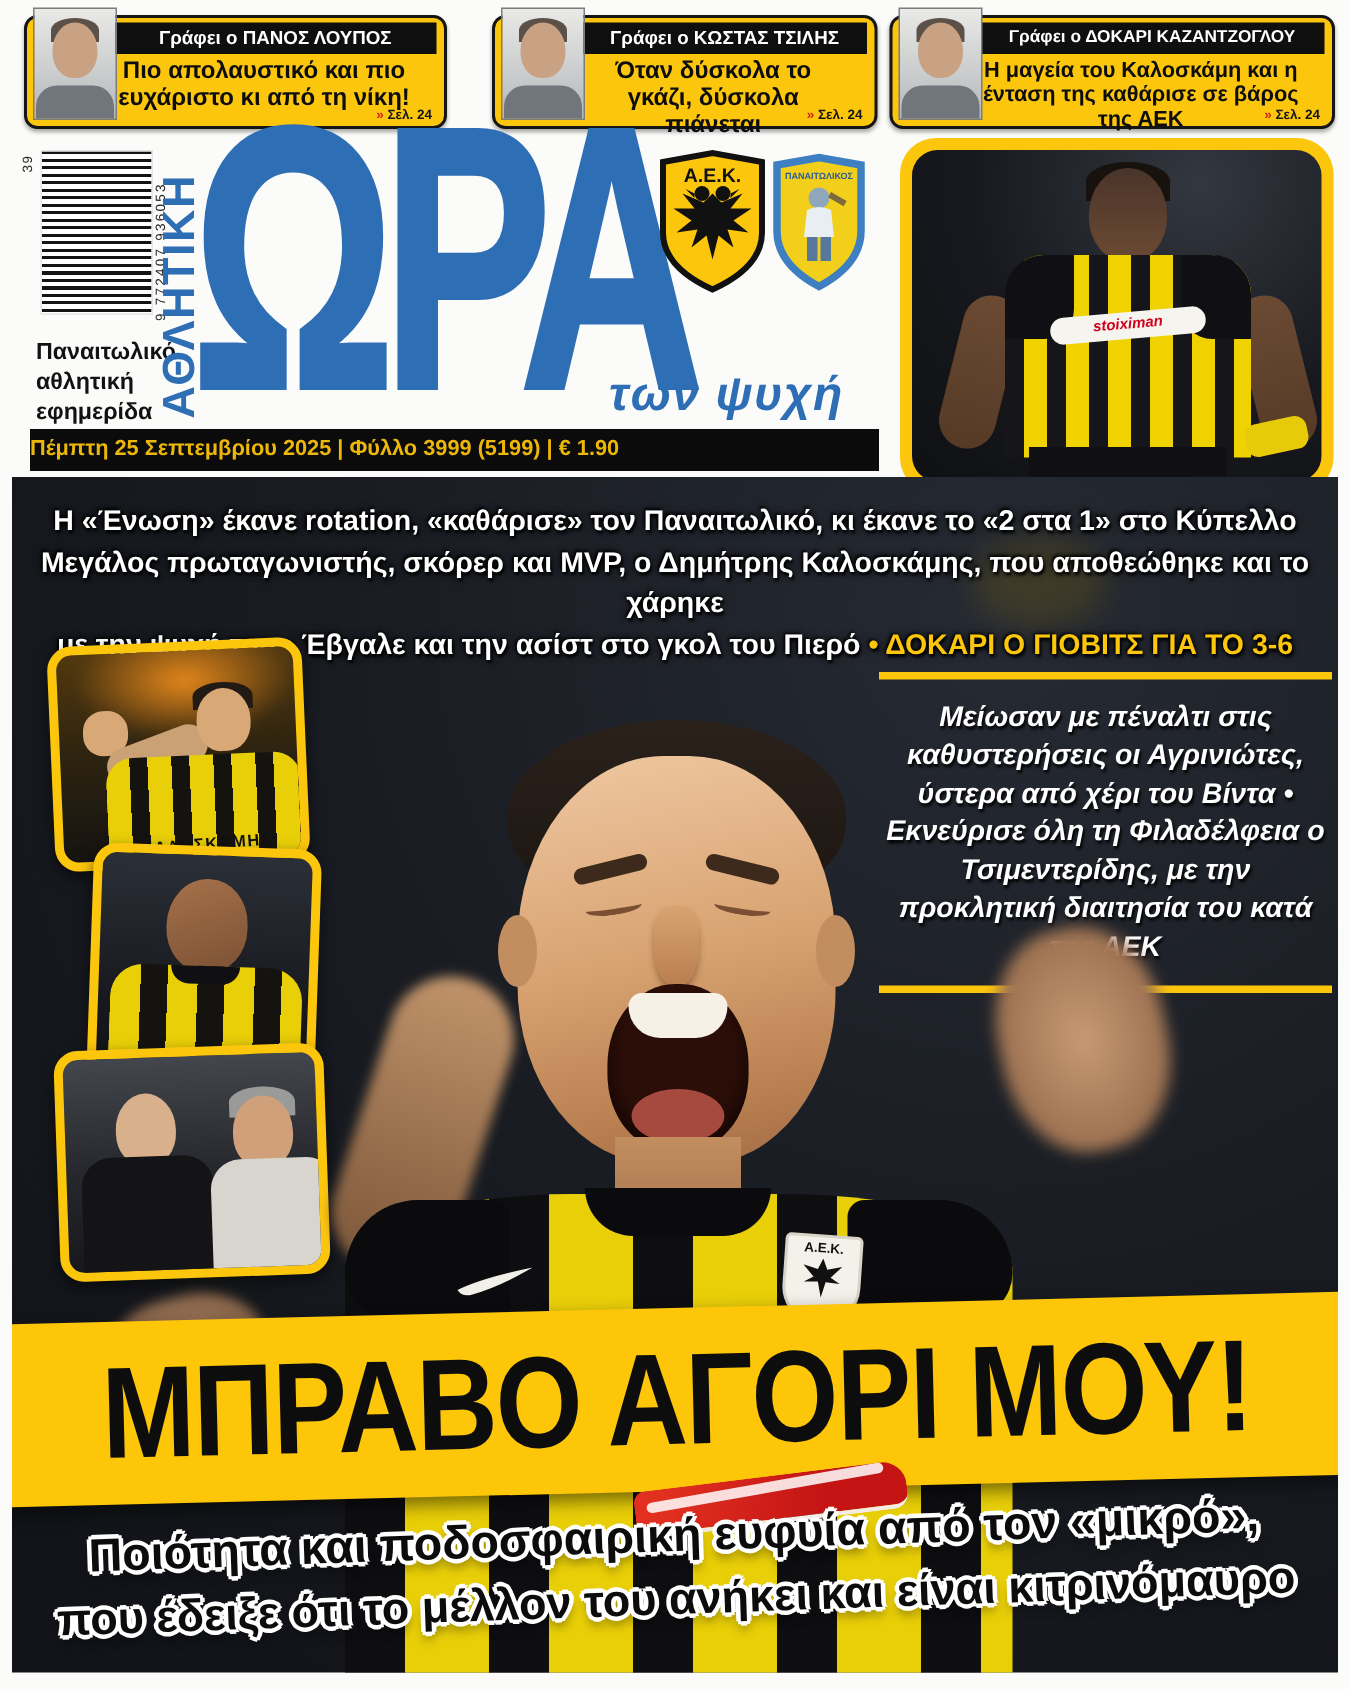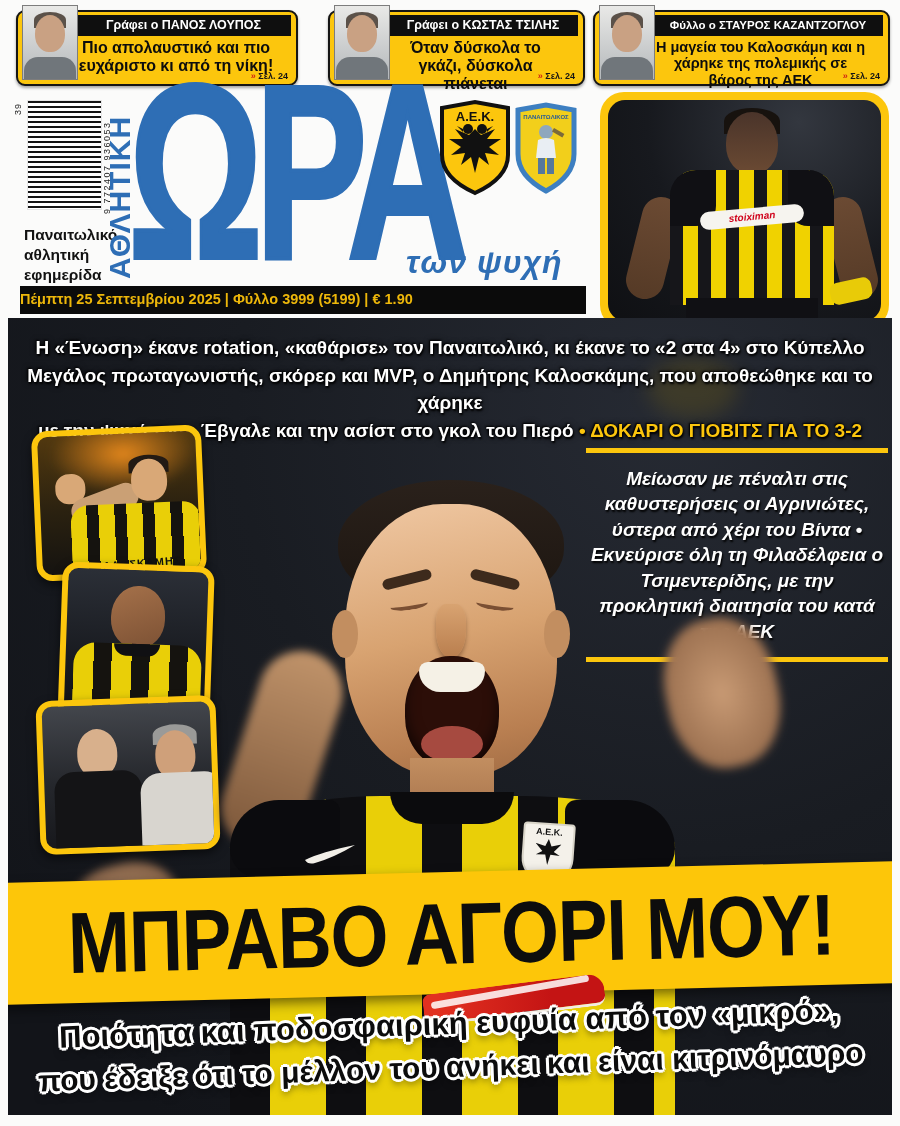--- a/index.html
+++ b/index.html
@@ -227,27 +227,27 @@
     <div class="colphoto">
       <div class="hairtop"></div>
       <div class="face"></div>
       <div class="shoulders"></div>
     </div>
     <div class="colhead">Όταν δύσκολα το γκάζι, δύσκολα πιάνεται</div>
     <div class="colref"><span class="mark">»</span> <span>Σελ. 24</span></div>
   </div>
 
   <div class="colbox" style="left:593px; width:297px;">
-    <div class="colbar" style="font-size:11.5px;">Φύλλο ο ΣΤΑΥΡΟΣ ΚΑΖΑΝΤΖΟΓΛΟΥ</div>
+    <div class="colbar" style="font-size:11.5px;">Γράφει ο ΔΟΚΑΡΙ ΚΑΖΑΝΤΖΟΓΛΟΥ</div>
     <div class="colphoto">
       <div class="hairtop"></div>
       <div class="face"></div>
       <div class="shoulders"></div>
     </div>
-    <div class="colhead small">Η μαγεία του Καλοσκάμη και η χάρηκε της πολεμικής σε βάρος της ΑΕΚ</div>
+    <div class="colhead small">Η μαγεία του Καλοσκάμη και η ένταση της καθάρισε σε βάρος της ΑΕΚ</div>
     <div class="colref"><span class="mark">»</span> <span>Σελ. 24</span></div>
   </div>
 
   <div class="barcode"></div>
   <div class="barcode-num">9 772407 936053</div>
   <div class="barcode-top">39</div>
   <div class="tagline">Παναιτωλικό αθλητική εφημερίδα</div>
   <div class="vert-title">ΑΘΛΗΤΙΚΗ</div>
   <div class="logo">ΩΡΑ</div>
   <div class="logo-sub">των ψυχή</div>
@@ -292,23 +292,23 @@
     </div>
   </div>
 
   <div class="datebar">Πέμπτη 25 Σεπτεμβρίου 2025  |  Φύλλο 3999 (5199)  |  € 1.90</div>
 
   <div class="main">
     <div class="bokeh" style="left:640px; top:40px; width:90px; height:60px; background:#6a5a18;"></div>
     <div class="bokeh" style="left:90px; top:480px; width:70px; height:50px; background:#5a4c14;"></div>
 
     <div class="lead">
-      <span>Η «Ένωση» έκανε rotation, «καθάρισε» τον Παναιτωλικό, κι έκανε το «2 στα 4» στο Κύπελλο</span><br>
+      <span>Η «Ένωση» έκανε rotation, «καθάρισε» τον Παναιτωλικό, κι έκανε το «2 στα 1» στο Κύπελλο</span><br>
       <span>Μεγάλος πρωταγωνιστής, σκόρερ και MVP, ο Δημήτρης Καλοσκάμης, που αποθεώθηκε και το χάρηκε</span><br>
-      <span>με την ψυχή του • Έβγαλε και την ασίστ στο γκολ του Πιερό </span><span class="hl">• ΔΟΚΑΡΙ Ο ΓΙΟΒΙΤΣ ΓΙΑ ΤΟ 3-2</span>
+      <span>με την ψυχή του • Έβγαλε και την ασίστ στο γκολ του Πιερό </span><span class="hl">• ΔΟΚΑΡΙ Ο ΓΙΟΒΙΤΣ ΓΙΑ ΤΟ 3-6</span>
     </div>
 
     <div class="snap snap1">
       <div class="glow"></div>
       <div class="p-fist"></div>
       <div class="p-arm"></div>
       <div class="p-hair"></div>
       <div class="p-head"></div>
       <div class="p-shirt"></div>
       <div class="p-name">ΚΑΛΟΣΚΑΜΗΣ</div>

